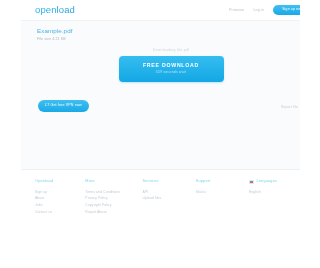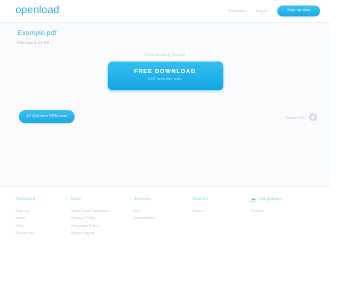--- a/index.html
+++ b/index.html
@@ -16,20 +16,21 @@
     -webkit-font-smoothing: antialiased;
   }
 
   .page {
     position: relative;
     width: 300px;
     height: 232px;
     background: #ffffff;
     display: flex;
     flex-direction: column;
+    padding-left: 21px;
   }
 
   
   .header {
     height: 20px;
     background: #ffffff;
     display: flex;
     align-items: center;
     padding: 0 9px 0 14px;
     box-sizing: border-box;

